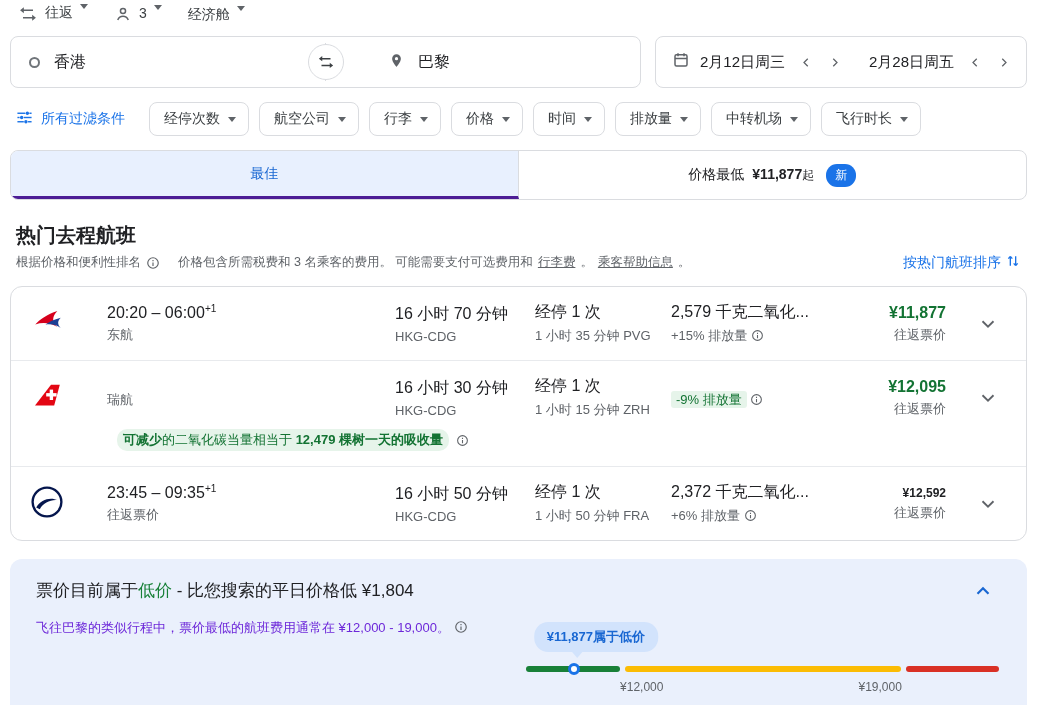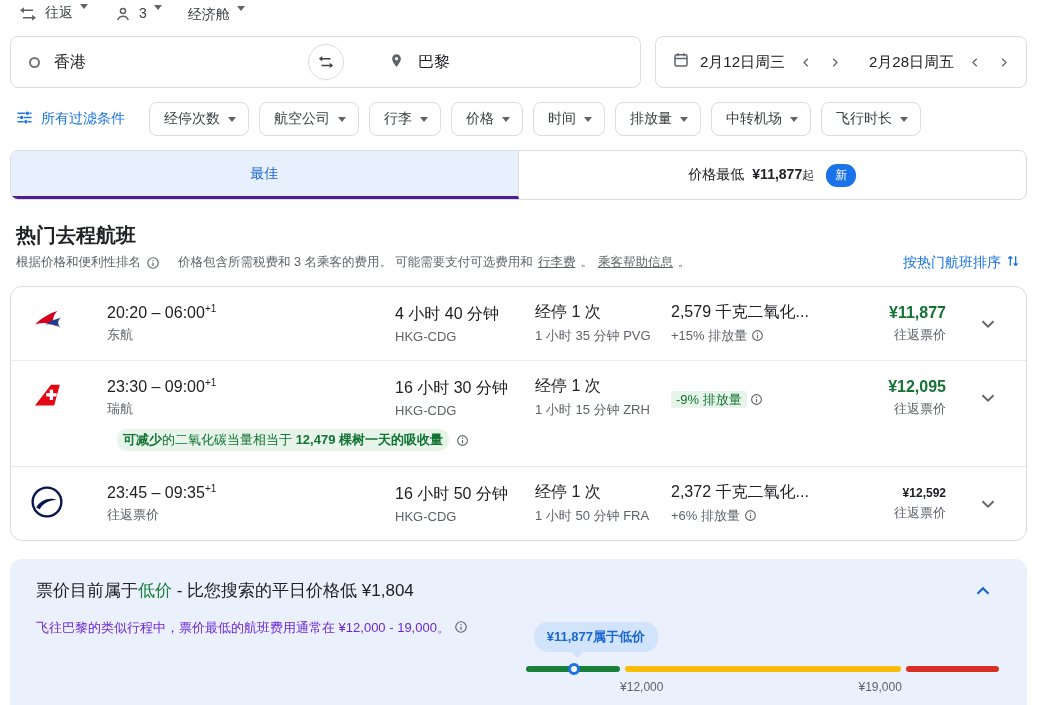--- a/index.html
+++ b/index.html
@@ -279,21 +279,21 @@
               <path d="M31 7C19 11 10 17 5 23c9-3 18-2 26 3-7-6-6-13 0-19z" fill="#d6001c"></path>
               <path d="M35 15c-8 2-14 5-18 8 8-1 14 1 18 4-4-4-4-8 0-12z" fill="#1c3f94"></path>
             </svg>
       </span>
         </div>
       <div class="col-times">
         <div class="l1"><span>20:20 – 06:00</span><sup>+1</sup></div>
         <div class="l2">东航</div>
       </div>
       <div class="col-dur">
-        <div class="l1" style="font-weight:400">4 小时 40 分钟</div>
+        <div class="l1" style="font-weight:400">16 小时 70 分钟</div>
         <div class="l2">HKG-CDG</div>
       </div>
       <div class="col-stops">
         <div class="l1" style="font-weight:400">经停 1 次</div>
         <div class="l2">1 小时 35 分钟 PVG</div>
       </div>
       <div class="col-co2">
         <div class="l1" style="font-weight:400">2,579 千克二氧化...</div>
         <div class="l2"><span>+15% 排放量</span>
           <span class="infoi">
@@ -320,21 +320,20 @@
       <div class="col-logo">
           <span>
         <svg width="36" height="32" viewBox="0 0 40 40">
               <path d="M5 32L25 6h11l-7 26H5z" fill="#e30613"></path>
               <rect x="23.4" y="12" width="4.2" height="13" fill="#fff"></rect>
               <rect x="19" y="16.4" width="13" height="4.2" fill="#fff"></rect>
             </svg>
       </span>
         </div>
       <div class="col-times">
-        <div class="l1"><span>23:30 – 09:00</span><sup>+1</sup></div>
         <div class="l2">瑞航</div>
       </div>
       <div class="col-dur">
         <div class="l1" style="font-weight:400">16 小时 30 分钟</div>
         <div class="l2">HKG-CDG</div>
       </div>
       <div class="col-stops">
         <div class="l1" style="font-weight:400">经停 1 次</div>
         <div class="l2">1 小时 15 分钟 ZRH</div>
       </div>

